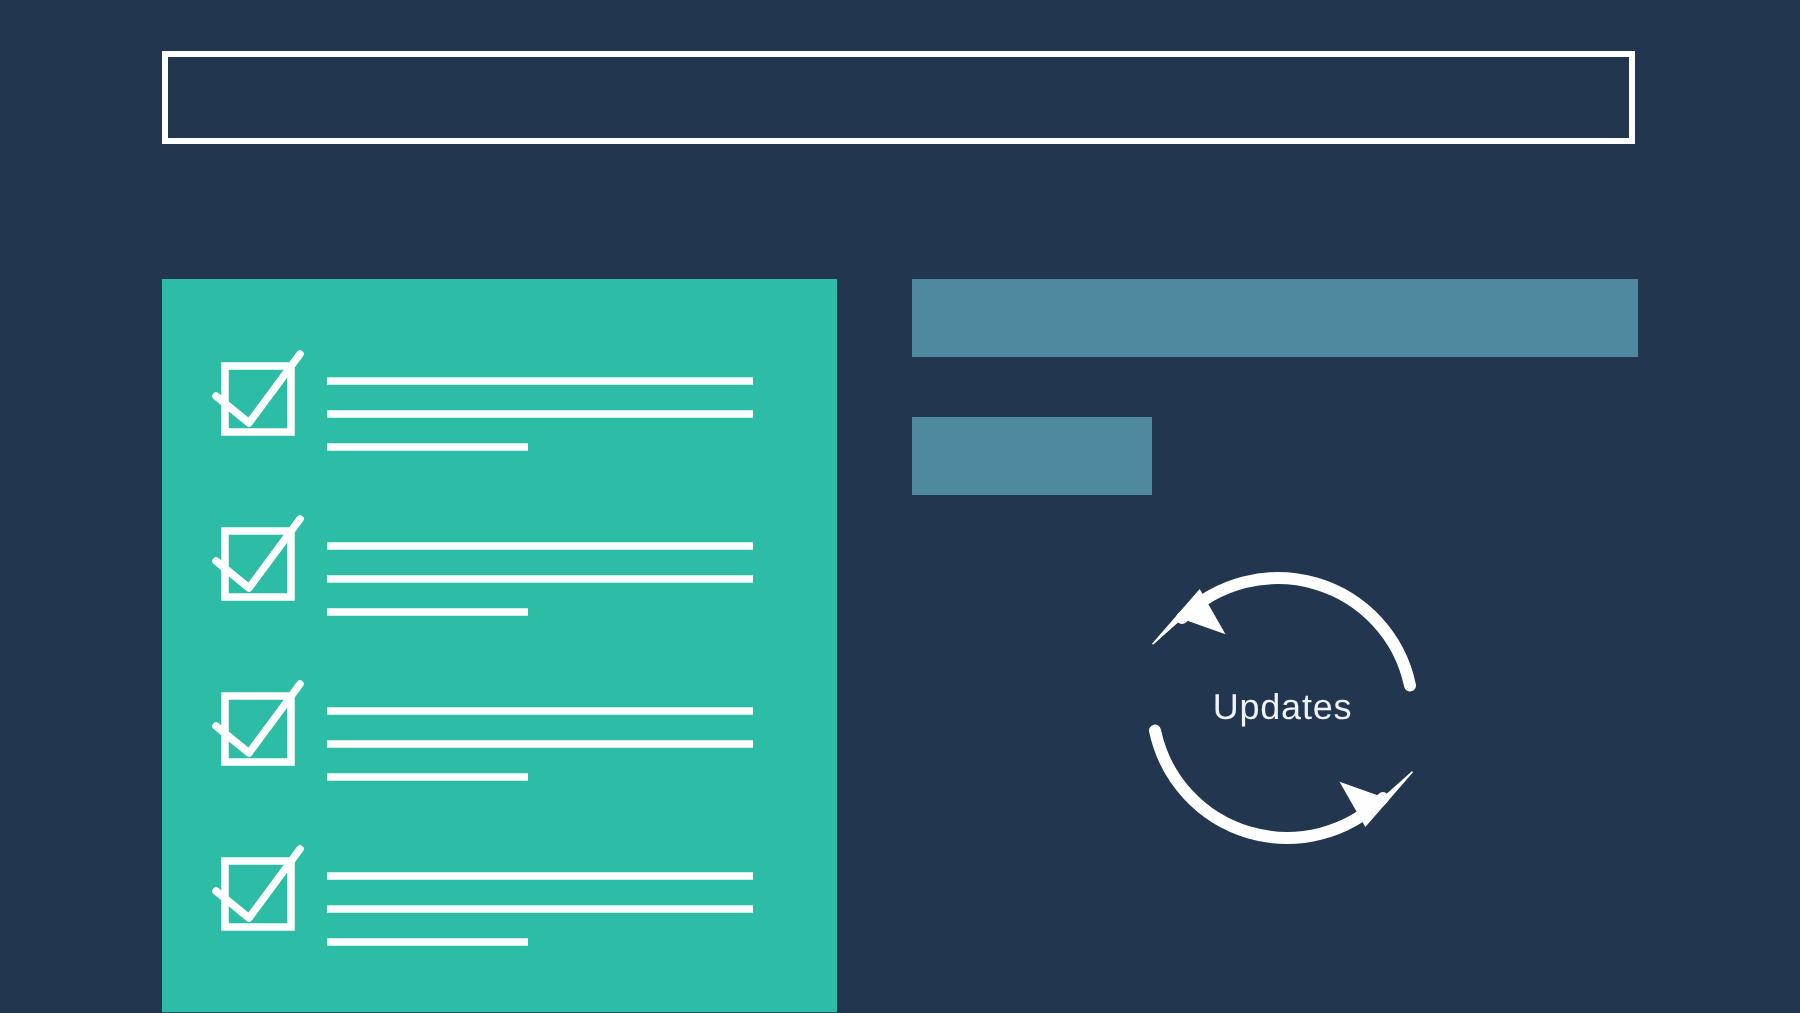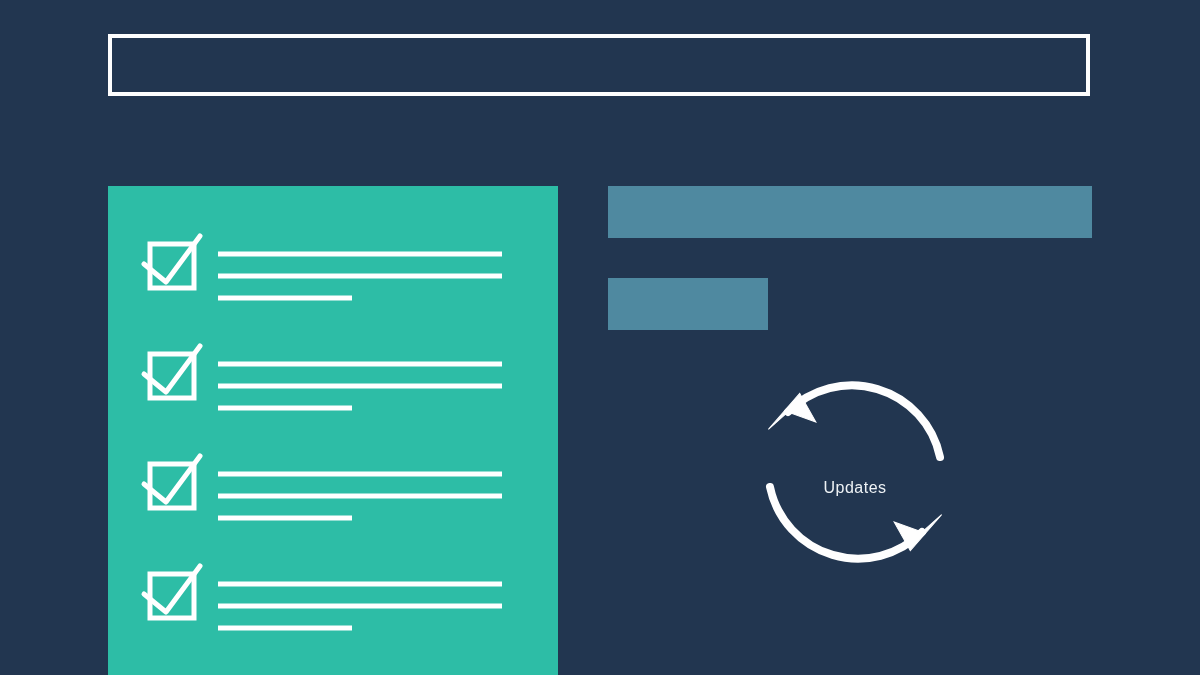--- a/index.html
+++ b/index.html
@@ -57,28 +57,28 @@
 .cycle-wrap {
   position: absolute;
   left: 735px;
   top: 352px;
   width: 240px;
   height: 240px;
 }
 .cycle-label {
   position: absolute;
   left: 0;
-  top: 16px;
+  top: 0;
   width: 100%;
   height: 100%;
   display: flex;
   align-items: center;
   justify-content: center;
   color: #eef2f5;
-  font-size: 16px;
+  font-size: 24px;
   font-weight: 300;
   letter-spacing: 0.5px;
   pointer-events: none;
 }
 </style>
 </head>
 <body>
 
 <div class="stage">
 

